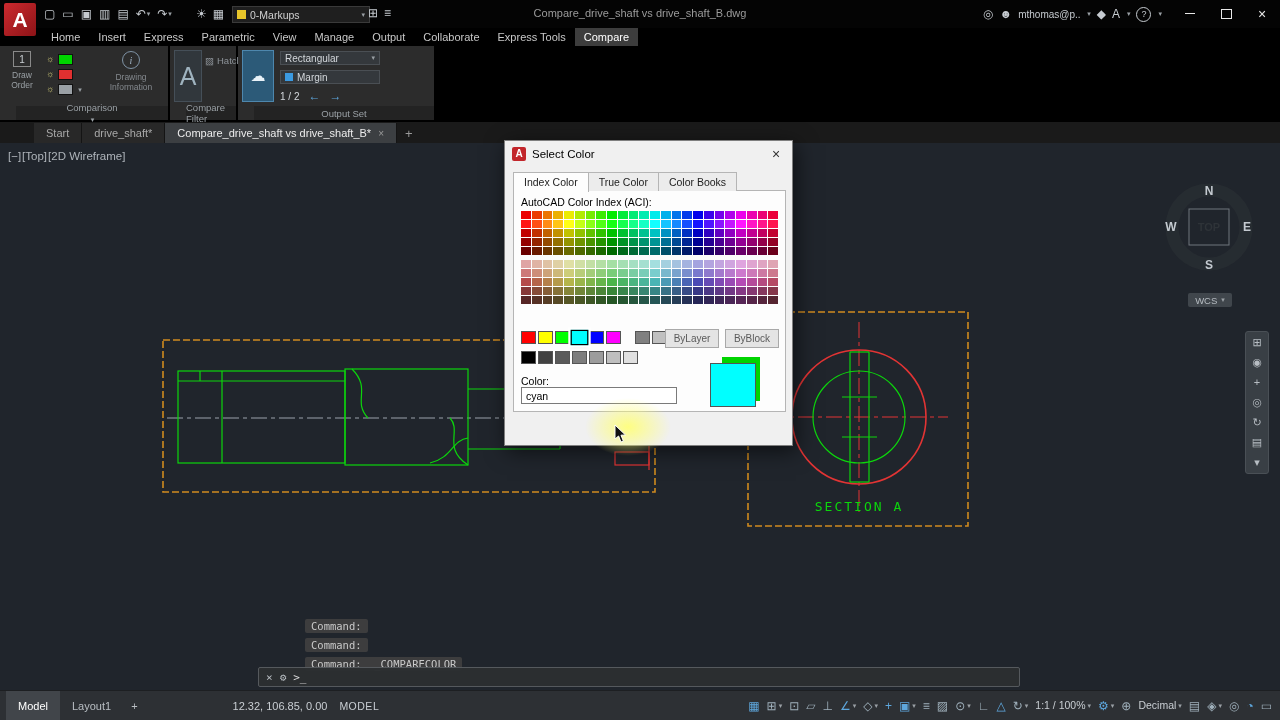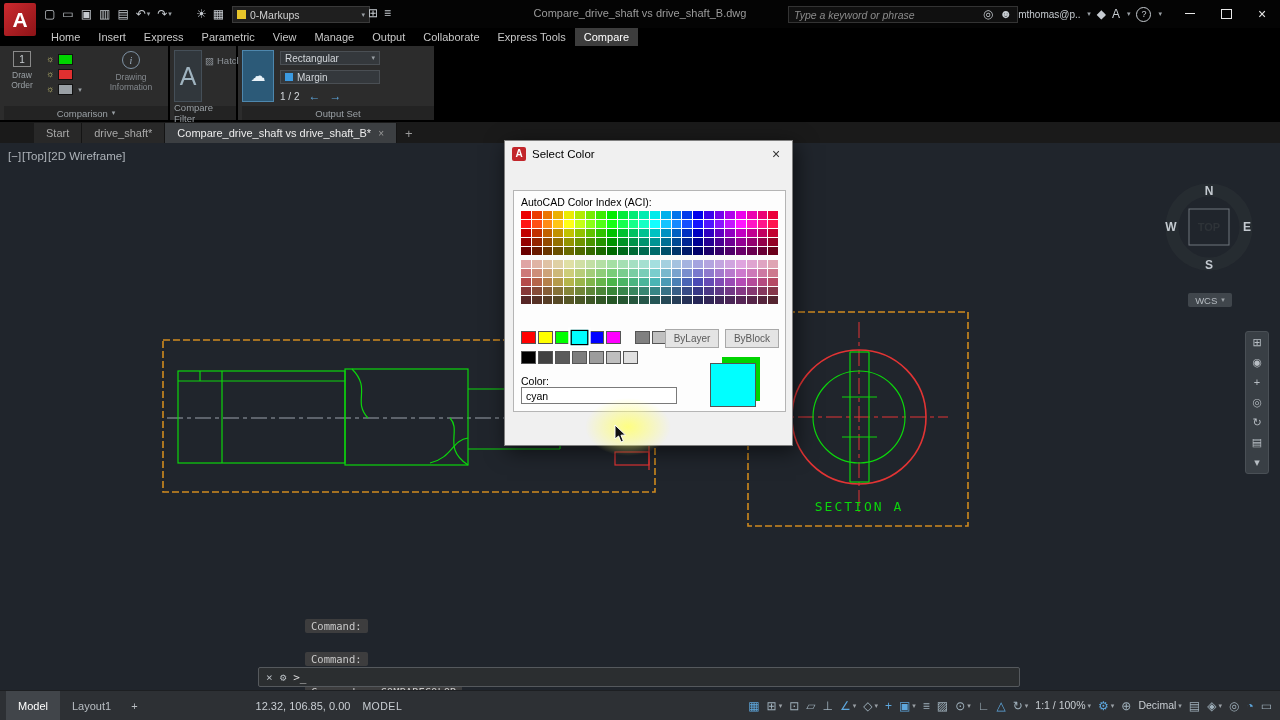--- a/index.html
+++ b/index.html
@@ -27,21 +27,21 @@
   .max-glyph{width:9px;height:8px;border:1px solid #e8e8e8;}
   .close-glyph{font-size:14px;line-height:1;}
 
   
   .ribbon-tabs{position:absolute;top:28px;left:42px;height:18px;display:flex;font-size:11px;color:#c8c8c8;align-items:stretch;z-index:2;}
   .rtab{padding:2px 9px 3px 9px;display:flex;align-items:center;cursor:default;white-space:nowrap;}
   .rtab.active{background:#3d3d3d;color:#fff;}
   .ribbon-extra{position:absolute;top:30px;left:585px;font-size:11px;color:#c8641e;}
   .panels{position:absolute;top:46px;left:0;height:74px;display:flex;}
   .panel{background:#2c2c2c;margin-right:2px;position:relative;height:74px;}
-  .panel-label{position:absolute;bottom:0;left:4px;right:0;height:14px;background:#232323;color:#9aa0a5;font-size:9.5px;display:flex;align-items:center;justify-content:center;gap:3px;}
+  .panel-label{position:absolute;bottom:0;left:16px;right:0;height:14px;background:#232323;color:#9aa0a5;font-size:9.5px;display:flex;align-items:center;justify-content:center;gap:3px;flex-direction:column;}
   .p-comparison{width:168px;} .p-filter{width:66px;} .p-changeset{width:196px;}
   .draw-order{position:absolute;left:5px;top:5px;width:34px;text-align:center;}
   .do-icon{width:16px;height:14px;border:1px solid #8a8a8a;color:#c9ced2;font-size:10px;margin:0 auto;display:flex;align-items:center;justify-content:center;}
   .do-label{font-size:8.5px;color:#9aa0a5;line-height:1.2;margin-top:3px;}
   .cmp-rows{position:absolute;left:46px;top:8px;display:flex;flex-direction:column;gap:4px;}
   .cmp-row{display:flex;align-items:center;gap:4px;}
   .bulb{color:#d8d27a;font-size:9px;line-height:1;}
   .cswatch{width:13px;height:9px;border:1px solid #111;display:inline-block;}
   .info-btn{position:absolute;left:100px;top:5px;width:62px;text-align:center;}
   .info-icon{width:16px;height:16px;border-radius:50%;border:1.5px solid #7f93a5;color:#9fb3c5;font-size:10px;font-style:italic;display:flex;align-items:center;justify-content:center;margin:0 auto;font-family:"Liberation Serif",serif;}
@@ -75,33 +75,33 @@
   .redc{stroke:#e23434;stroke-width:1.6;}
   .cl{stroke:#9aa2ab;stroke-width:1;stroke-dasharray:16 4 4 4;}
   .sec{fill:#0cd60c;font-family:"DejaVu Sans Mono",monospace;font-size:13px;letter-spacing:2px;}
   .compass-letter{fill:#c4cad0;font-size:12px;font-weight:bold;text-anchor:middle;}
   .cube-label{fill:#2e3338;font-size:11px;font-weight:bold;text-anchor:middle;}
   .wcs{position:absolute;left:1188px;top:150px;width:44px;height:14px;background:rgba(70,76,82,.85);border-radius:2px;font-size:9.5px;color:#b6bcc2;display:flex;align-items:center;justify-content:center;gap:3px;z-index:3;}
   .navbar{position:absolute;left:1245px;top:188px;width:22px;background:rgba(62,68,74,.85);border:1px solid #4a5056;border-radius:3px;display:flex;flex-direction:column;align-items:center;padding:5px 0;gap:9px;z-index:3;color:#b7bdc3;font-size:11px;}
   .nav-item{line-height:1;}
 
   
-  .cmd-history{position:absolute;left:305px;top:476px;display:flex;flex-direction:column;gap:19px;align-items:flex-start;font-family:"DejaVu Sans Mono",monospace;font-size:10.5px;z-index:4;}
+  .cmd-history{position:absolute;left:305px;top:476px;display:flex;flex-direction:column;gap:5px;align-items:flex-start;font-family:"DejaVu Sans Mono",monospace;font-size:10.5px;z-index:4;}
   .hist-line{background:rgba(64,64,64,.9);color:#c9c9c9;padding:1px 6px;border-radius:2px;white-space:pre;}
   .cmd-bar{position:absolute;left:258px;top:524px;width:762px;height:20px;background:rgba(43,46,49,.97);border:1px solid #55595d;border-radius:2px;display:flex;align-items:center;padding:0 7px;gap:7px;font-family:"DejaVu Sans Mono",monospace;font-size:11px;color:#dcdcdc;box-sizing:border-box;z-index:4;}
   .cmd-tool{color:#b9bec3;font-size:11px;line-height:1;}
   .cmd-chip{background:#2c5a8e;color:#fff;padding:0 4px;border-radius:2px;margin:0 2px;}
   .cmd-text{white-space:pre;}
 
   
   .statusbar{position:absolute;top:690px;left:0;width:1280px;height:30px;background:#2d3034;border-top:1px solid #1d1f22;display:flex;align-items:center;font-size:11px;color:#c3c8cd;padding:0 6px;box-sizing:border-box;}
   .sb-tab{padding:0 12px;height:30px;display:flex;align-items:center;color:#b9bec3;}
   .sb-tab.active{background:#41454a;color:#fff;}
   .sb-plus{padding:0 8px;color:#b9bec3;}
-  .sb-coords{margin-left:110px;color:#c9ced3;white-space:nowrap;}
+  .sb-coords{margin-left:87px;color:#c9ced3;white-space:nowrap;}
   .sb-model{margin-left:12px;color:#c9ced3;font-size:10.5px;letter-spacing:.5px;}
   .sb-icons{display:flex;align-items:center;gap:7px;margin-left:auto;margin-right:2px;}
   .sicon{display:flex;align-items:center;gap:1px;font-size:12px;line-height:1;cursor:default;}
   .stext{font-size:10.5px;color:#c9ced3;}
 
   
   .dialog{position:absolute;left:504px;top:140px;width:289px;height:306px;background:#f0f0f0;border:1px solid #7f7f7f;box-shadow:3px 5px 20px rgba(0,0,0,.6);z-index:50;color:#111;font-size:11px;box-sizing:border-box;}
   .dlg-title{height:25px;display:flex;align-items:center;padding-left:7px;gap:6px;}
   .dlg-icon{width:14px;height:14px;background:#c2262b;color:#fff;font-size:10px;font-weight:bold;display:flex;align-items:center;justify-content:center;border-radius:2px;}
   .dlg-title-text{font-size:11.5px;color:#000;}
@@ -154,23 +154,20 @@
   <div class="markup-dd">
     <span class="markup-sq"></span>
     <span>0-Markups</span>
     <span class="caret">▾</span>
   </div>
   <div class="post-markup">
       <span class="qicon">⊞</span>
       <span class="qicon">≡</span>
     </div>
   <div class="doc-title">Compare_drive_shaft vs drive_shaft_B.dwg</div>
-  <div class="search-box">
-    <span>Type a keyword or phrase</span>
-  </div>
   <div class="tb-right">
     <span class="qicon">◎</span>
     <span class="qicon">☻</span>
     <span class="user-label">mthomas@p...</span>
     <span class="caret">▾</span>
     <span id="tb-right-icons" style="display:flex;gap:6px;align-items:center;">
         <span class="qicon">◆</span>
         <span class="qicon">A</span>
         <span class="caret">▾</span>
         <span class="help-circle">?</span>
@@ -472,20 +469,25 @@
       </span>
     </div>
 </div>
 
 <div class="dialog">
   <div class="dlg-title">
     <span class="dlg-icon">A</span>
     <span class="dlg-title-text">Select Color</span>
   </div>
   <div class="dlg-close">×</div>
+  <div class="dlg-tabs">
+      <span class="dtab active">Index Color</span>
+      <span class="dtab">True Color</span>
+      <span class="dtab">Color Books</span>
+    </div>
 
   <div class="dlg-page">
     <div class="aci-label">AutoCAD Color Index (ACI):</div>
     <div class="band band1">
         <div class="cell" style="background: rgb(235, 0, 0);"></div>
         <div class="cell" style="background: rgb(235, 59, 0);"></div>
         <div class="cell" style="background: rgb(235, 117, 0);"></div>
         <div class="cell" style="background: rgb(235, 176, 0);"></div>
         <div class="cell" style="background: rgb(235, 235, 0);"></div>
         <div class="cell" style="background: rgb(176, 235, 0);"></div>

